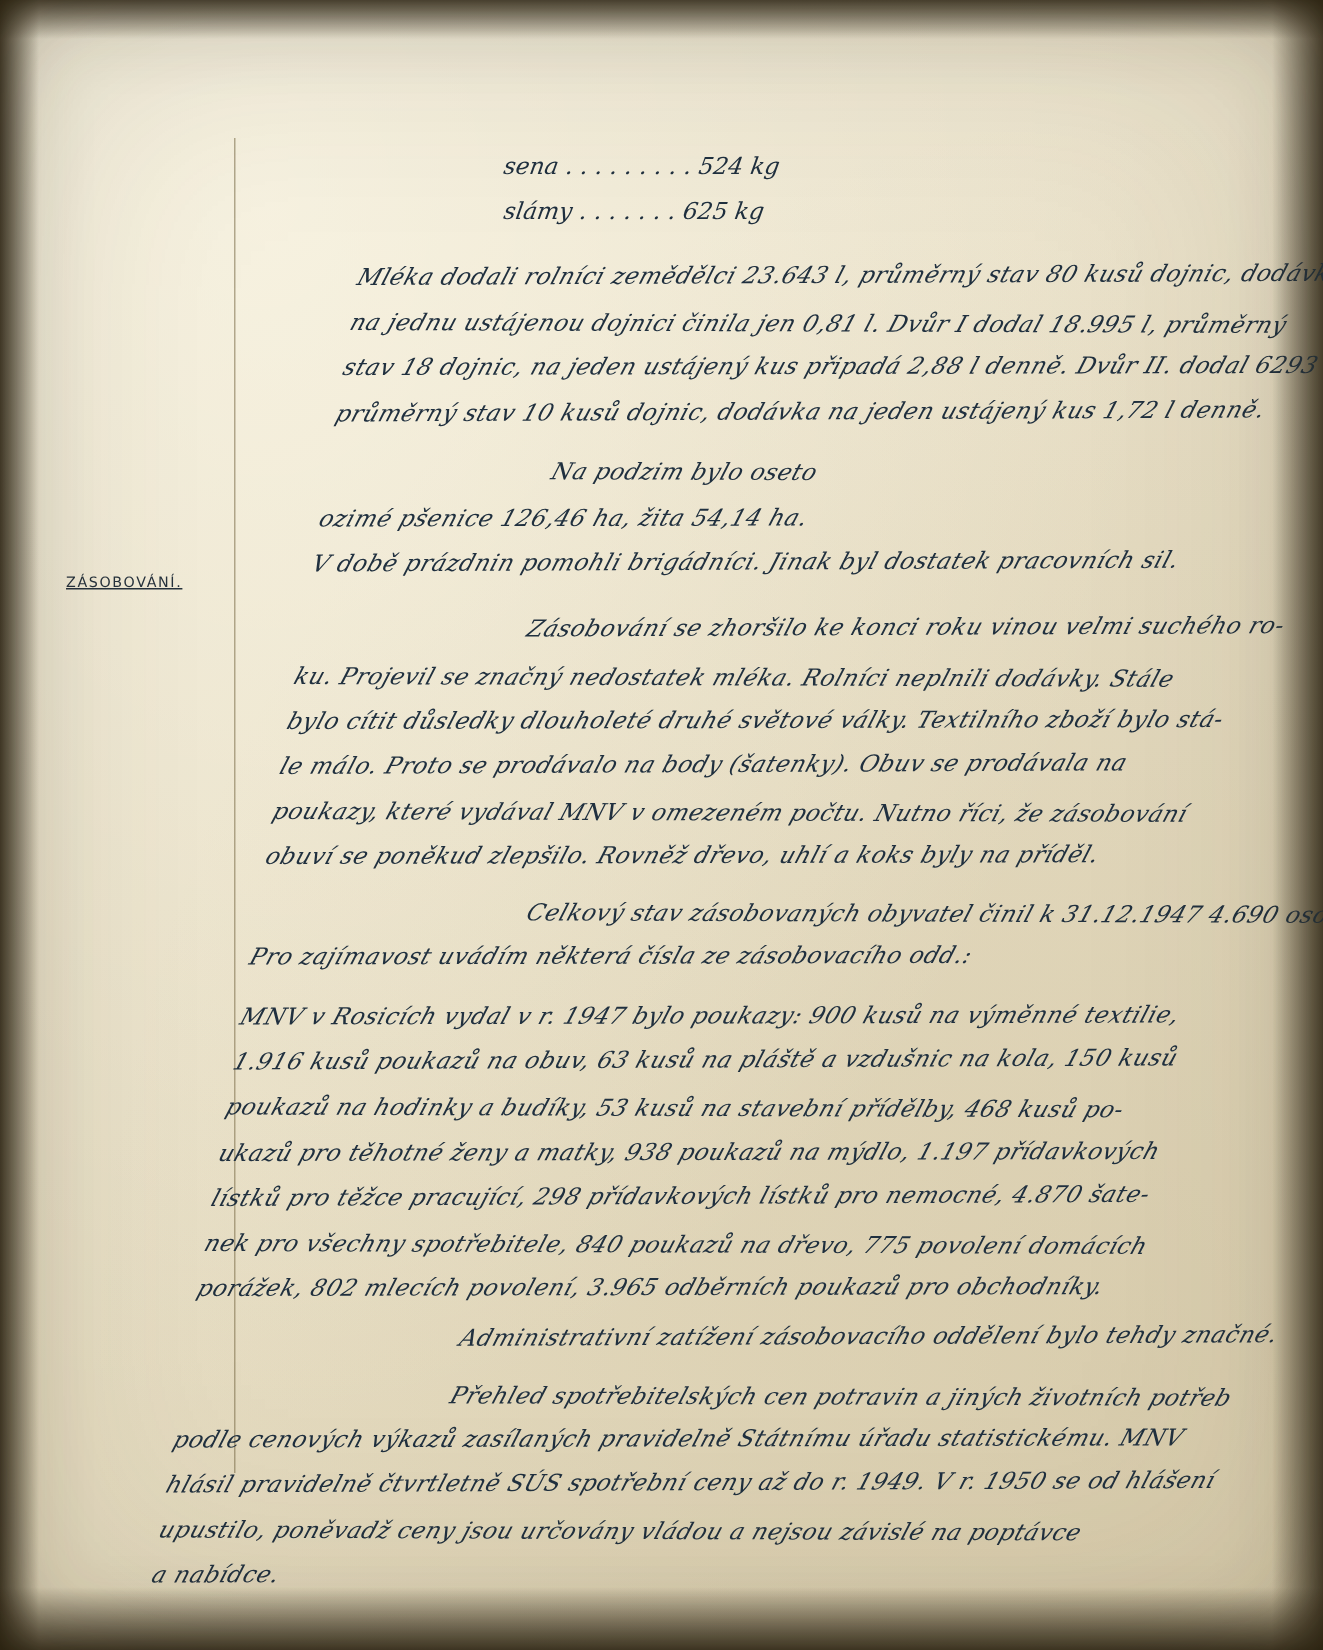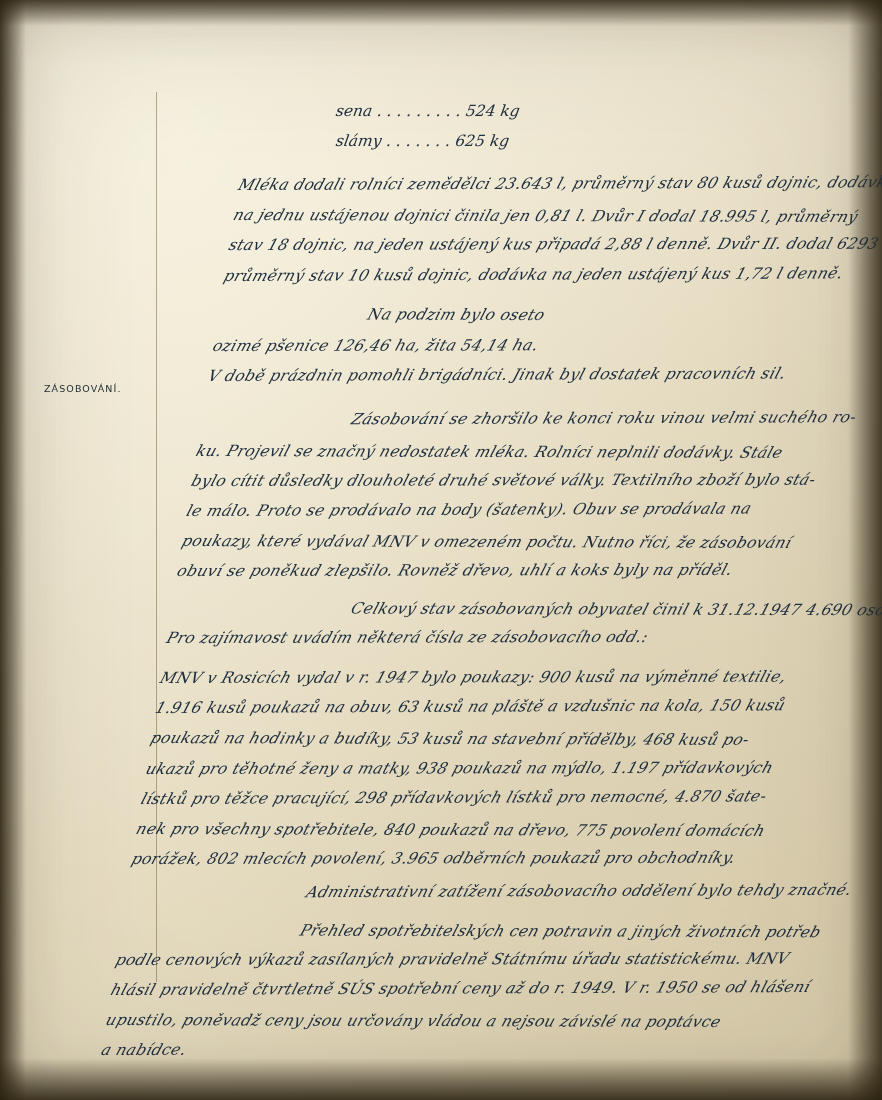--- a/index.html
+++ b/index.html
@@ -91,20 +91,21 @@
   
   .margin-note {
     position: absolute;
     font-family: "DejaVu Sans", sans-serif;
     font-size: 9.5px;
     letter-spacing: 1.1px;
     color: #26323d;
     text-transform: uppercase;
     line-height: 13px;
     width: 140px;
+    text-decoration: underline;
   }
   #note-zasobovani { left: 44px; top: 382px; }
   #note-prehled    { left: 10px; top: 845px; width: 150px; }
 
   
   #head-block {
     position: absolute;
     left: 336px;
     top: 96px;
   }

